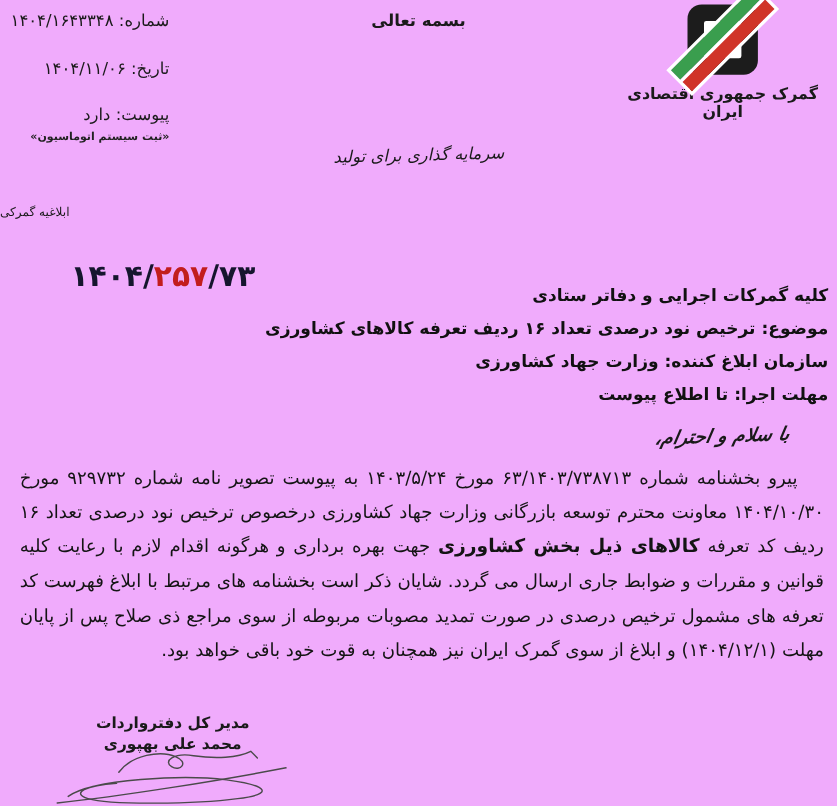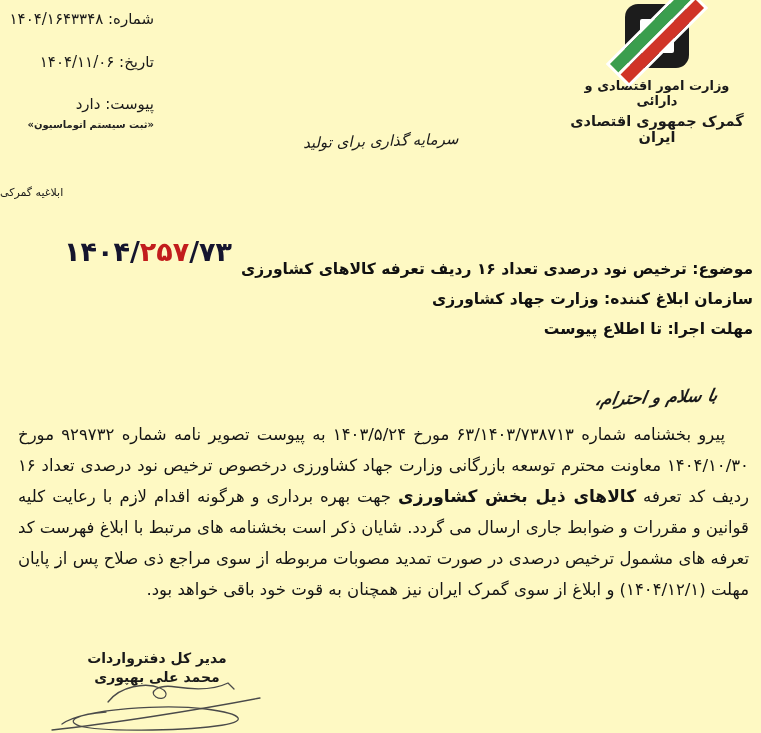--- a/index.html
+++ b/index.html
@@ -1,18 +1,18 @@
 <!DOCTYPE html>
 <html lang="fa"><head>
 <meta charset="utf-8">
 <style>
   html,body { margin:0; padding:0; background:#e8e8e8; }
   .page {
     position:relative; width:761px; height:733px; margin:0 auto;
-    background:#fef9c3; overflow:hidden;
+    background:#f0abfc; overflow:hidden;
     font-family:"DejaVu Sans", sans-serif; color:#1a1a1a;
   }
 
   
   .meta { position:absolute; left:6px; top:10px; width:148px; direction:rtl; text-align:right; font-size:15px; }
   .meta .meta-line1 { margin-bottom:25px; }
   .meta .meta-line2 { margin-bottom:24px; }
   .meta .meta-line3 { margin-bottom:6px; }
   .meta .meta-note { font-size:10px; padding-left:14px; color:#222;font-weight:bold; }
 
@@ -65,39 +65,40 @@
 
 <div class="page">
 
   <div class="meta">
     <div class="meta-line1">شماره: ۱۴۰۴/۱۶۴۳۳۴۸</div>
     <div class="meta-line2">تاریخ: ۱۴۰۴/۱۱/۰۶</div>
     <div class="meta-line3">پیوست: دارد</div>
     <div class="meta-note">«ثبت سیستم اتوماسیون»</div>
   </div>
 
+  <div class="bismillah">بسمه تعالی</div>
   <div class="slogan"><span>سرمایه گذاری برای تولید</span></div>
   <div class="doc-type">ابلاغیه گمرکی</div>
 
   <div class="brand">
     <div class="logo">
       <div class="logo-square"></div>
       <div class="logo-band">
         <div class="stripe-green"></div>
         <div class="stripe-gap"></div>
         <div class="stripe-red"></div>
       </div>
     </div>
-    <div class="ministry">وزارت امور اقتصادی و دارائی</div>
     <div class="org">گمرک جمهوری اقتصادی ایران</div>
   </div>
 
   <div class="ref-number" style="color: rgb(21, 21, 46); margin-top: 28px;"><span>۱۴۰۴/</span><span class="hl" style="color: rgb(194, 29, 29);">۲۵۷</span><span>/۷۳</span></div>
 
   <div class="recipients">
+    <div>کلیه گمرکات اجرایی و دفاتر ستادی</div>
     <div>موضوع: ترخیص نود درصدی تعداد ۱۶ ردیف تعرفه کالاهای کشاورزی</div>
     <div>سازمان ابلاغ کننده: وزارت جهاد کشاورزی</div>
     <div>مهلت اجرا: تا اطلاع پیوست</div>
   </div>
 
   <div class="salutation">با سلام و احترام،</div>
 
   <div class="body-text"><span>پیرو بخشنامه شماره ۶۳/۱۴۰۳/۷۳۸۷۱۳ مورخ ۱۴۰۳/۵/۲۴ به پیوست تصویر نامه شماره ۹۲۹۷۳۲ مورخ ۱۴۰۴/۱۰/۳۰ معاونت محترم توسعه بازرگانی وزارت جهاد کشاورزی درخصوص ترخیص نود درصدی تعداد ۱۶ ردیف کد تعرفه </span><span class="body-bold">کالاهای ذیل بخش کشاورزی</span><span> جهت بهره برداری و هرگونه اقدام لازم با رعایت کلیه قوانین و مقررات و ضوابط جاری ارسال می گردد. شایان ذکر است بخشنامه های مرتبط با ابلاغ فهرست کد تعرفه های مشمول ترخیص درصدی در صورت تمدید مصوبات مربوطه از سوی مراجع ذی صلاح پس از پایان مهلت (۱۴۰۴/۱۲/۱) و ابلاغ از سوی گمرک ایران نیز همچنان به قوت خود باقی خواهد بود.</span></div>
 
   <div class="signature-block">

